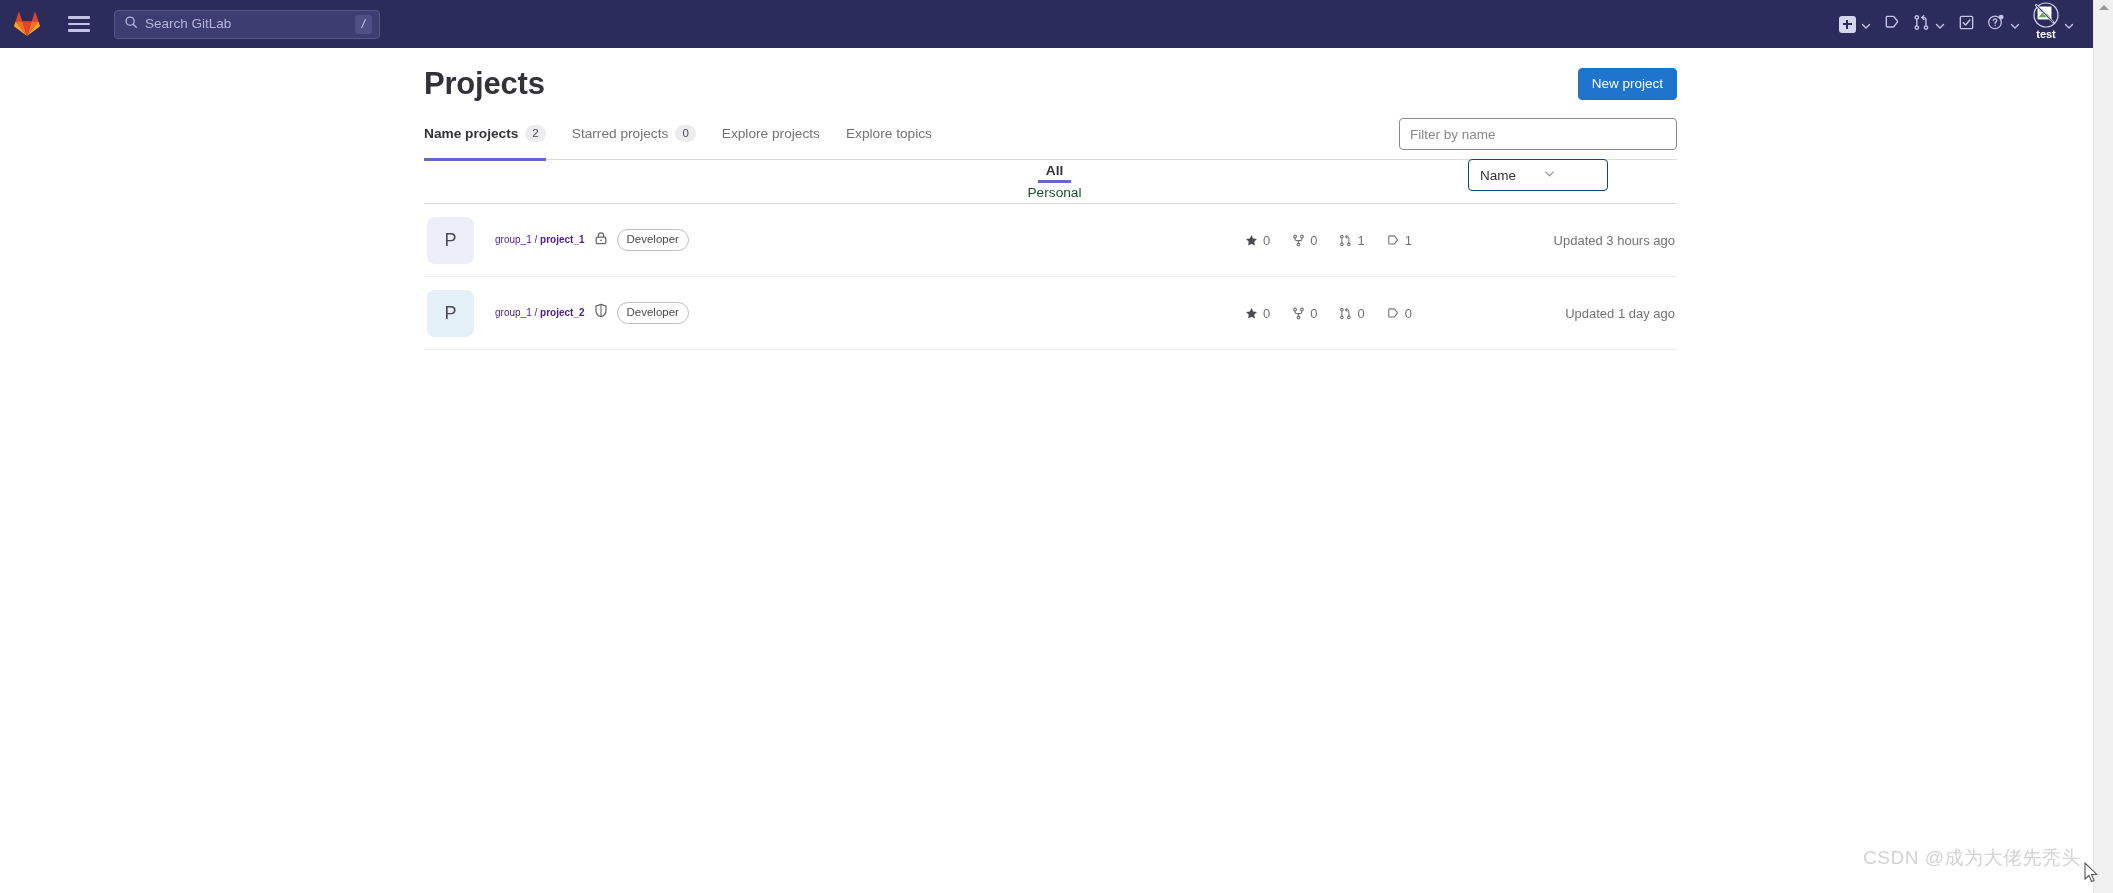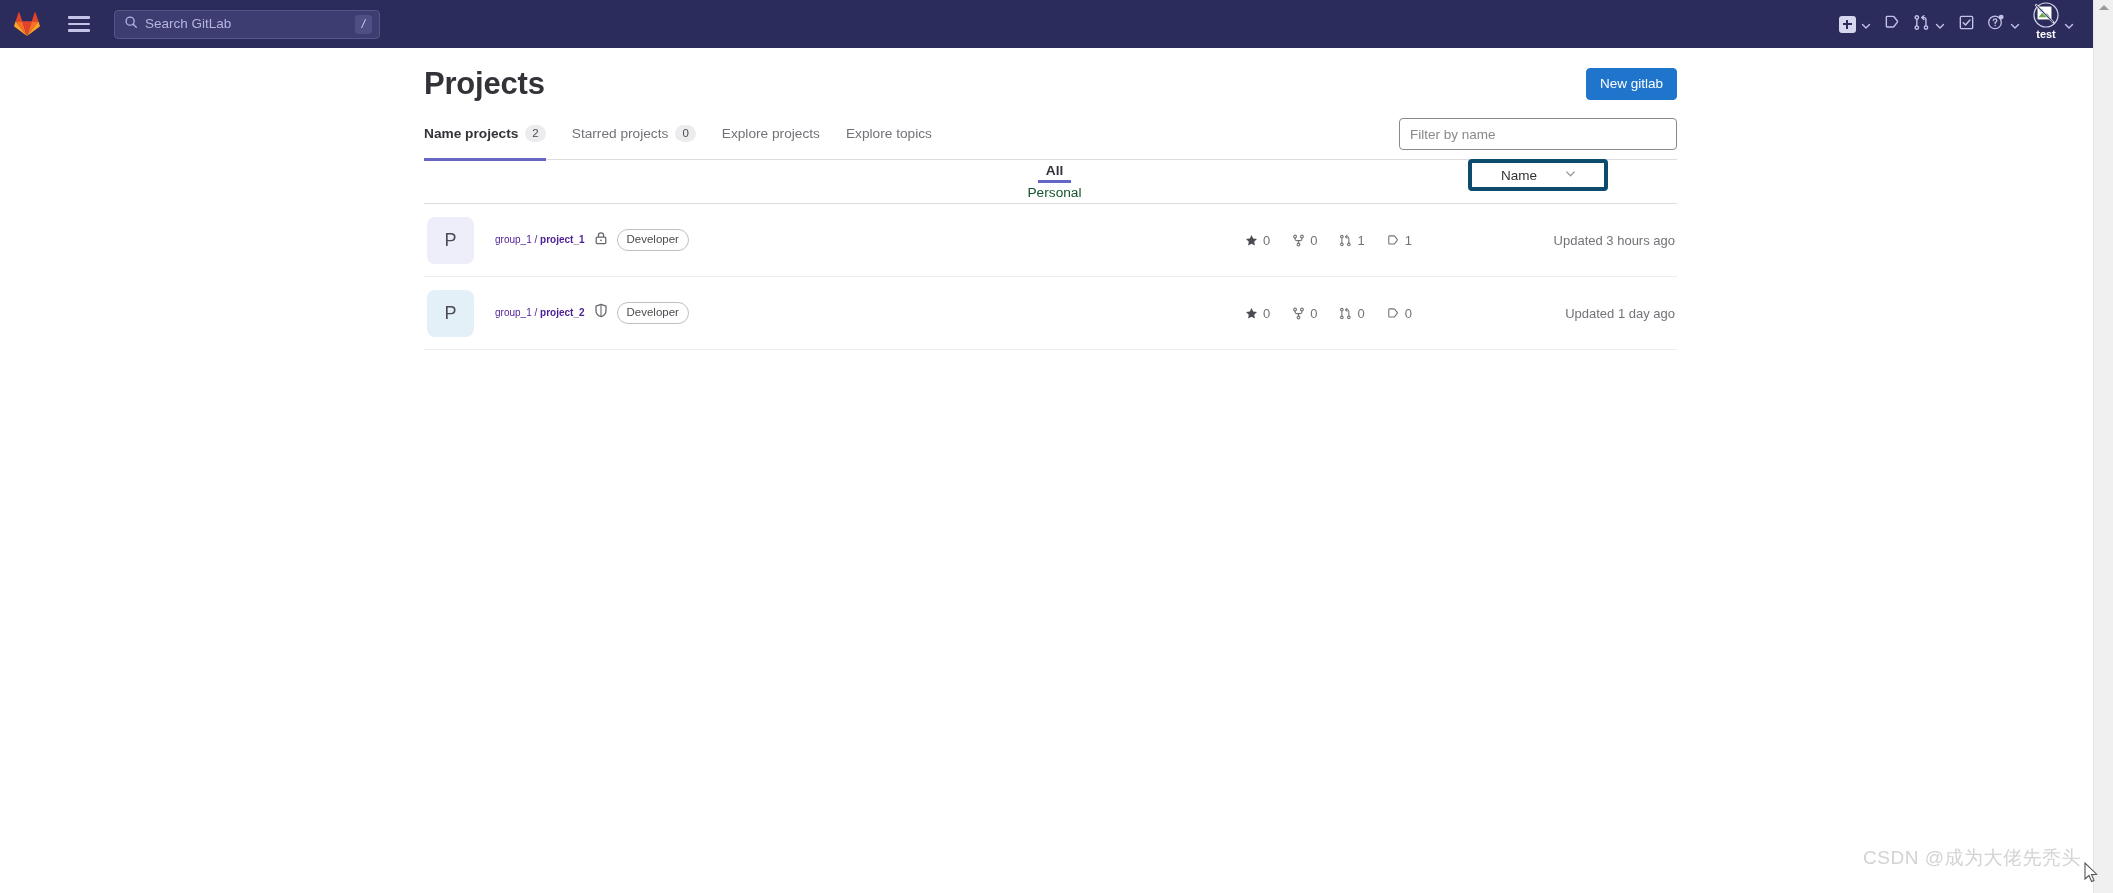--- a/index.html
+++ b/index.html
@@ -206,25 +206,25 @@
     padding: 0 10px;
     font-size: 13.5px;
     color: #333238;
     font-family: "Liberation Sans", sans-serif;
     outline: none;
     background: #fff;
   }
   .filter-input::placeholder { color: #89888d; }
   .sort-select {
     width: 140px; height: 32px;
-    border: 4px solid #0c4a6e;
+    border: 1px solid #0c4a6e;
     border-radius: 4px;
     background: #fff;
     display: flex; align-items: center;
-    justify-content: center;
+    justify-content: flex-start;
     padding: 0 9px 0 11px;
     font-size: 13.5px;
     color: #333238;
     cursor: pointer;
     gap: 27px;
   }
 
   
   .subtabs {
     position: relative;
@@ -468,21 +468,21 @@
     </div>
 
   </div>
 </div>
 
 <div class="page">
   <div class="container">
 
     <div class="page-head">
       <h1 class="page-title">Projects</h1>
-      <button class="btn-primary">New gitlab</button>
+      <button class="btn-primary">New project</button>
     </div>
 
     <div class="tabbar">
       <div class="tabs">
         <div class="tab active">
           <span>Name projects</span>
           <span class="badge-count">2</span>
         </div>
         <div class="tab">
           <span>Starred projects</span>

